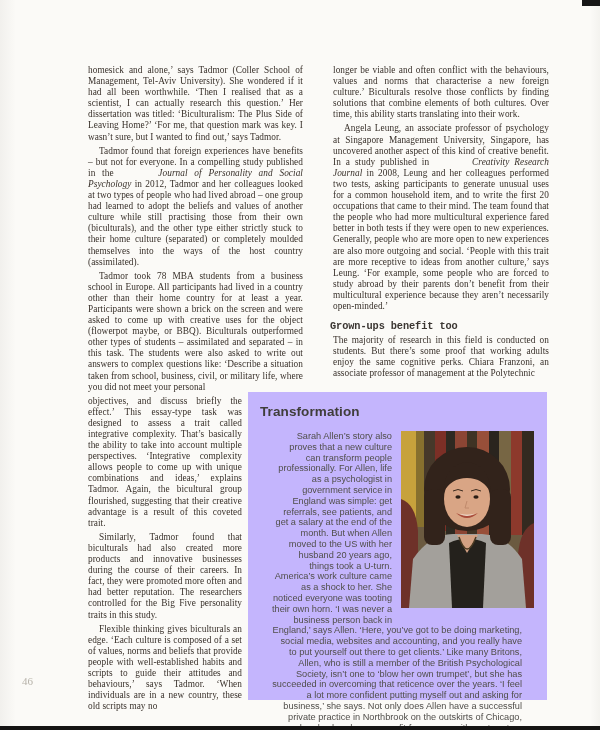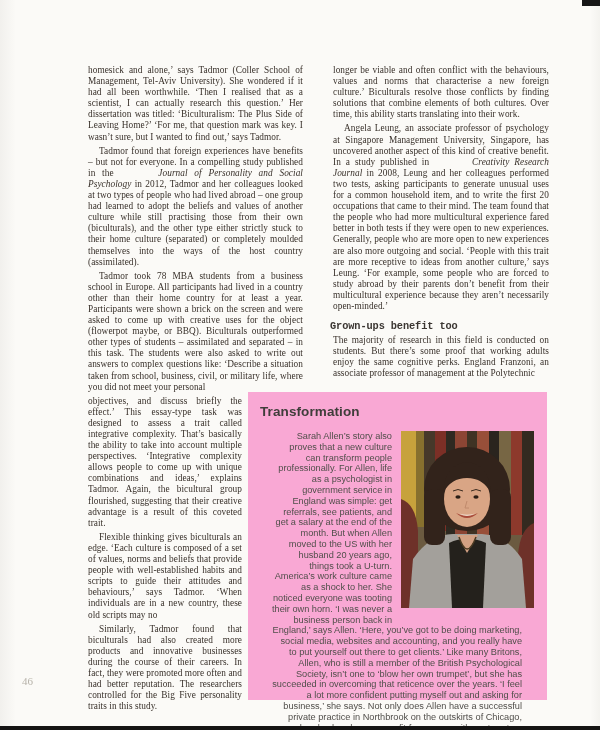--- a/index.html
+++ b/index.html
@@ -55,21 +55,21 @@
     color: #3a3531;
     letter-spacing: -0.1px;
   }
 
   
   .transform-box {
     position: absolute;
     left: 248px; top: 392px;
     width: 299px; height: 308px;
     box-sizing: border-box;
-    background: #f9a8d4;
+    background: #c4b5fd;
     padding: 10px 13px 10px 12px;
     font-family: "Liberation Sans", sans-serif;
   }
   .box-title {
     margin: 2px 0 11px 0;
     font-size: 13.5px;
     font-weight: bold;
     color: #3f3d3a;
     letter-spacing: 0.1px;
   }
@@ -92,29 +92,29 @@
 </head>
 <body>
 
 <div class="page">
 
   <div class="col col-left">
     <p class="pp">homesick and alone,’ says Tadmor (Coller School of Management, Tel-Aviv University). She wondered if it had all been worthwhile. ‘Then I realised that as a scientist, I can actually research this question.’ Her dissertation was titled: ‘Biculturalism: The Plus Side of Leaving Home?’ ‘For me, that question mark was key. I wasn’t sure, but I wanted to find out,’ says Tadmor.</p>
     <p class="pp indent"><span>Tadmor found that foreign experiences have benefits – but not for everyone. In a compelling study published in the </span><i>Journal of Personality and Social Psychology</i><span> in 2012, Tadmor and her colleagues looked at two types of people who had lived abroad – one group had learned to adopt the beliefs and values of another culture while still practising those from their own (biculturals), and the other type either strictly stuck to their home culture (separated) or completely moulded themselves into the ways of the host country (assimilated).</span></p>
     <p class="pp indent">Tadmor took 78 MBA students from a business school in Europe. All participants had lived in a country other than their home country for at least a year. Participants were shown a brick on the screen and were asked to come up with creative uses for the object (flowerpot maybe, or BBQ). Biculturals outperformed other types of students – assimilated and separated – in this task. The students were also asked to write out answers to complex questions like: ‘Describe a situation taken from school, business, civil, or military life, where you did not meet your personal</p>
     <p class="pp narrow">objectives, and discuss briefly the effect.’ This essay-type task was designed to assess a trait called integrative complexity. That’s basically the ability to take into account multiple perspectives. ‘Integrative complexity allows people to come up with unique combinations and ideas,’ explains Tadmor. Again, the bicultural group flourished, suggesting that their creative advantage is a result of this coveted trait.</p>
+    <p class="pp narrow indent">Similarly, Tadmor found that biculturals had also created more products and innovative businesses during the course of their careers. In fact, they were promoted more often and had better reputation. The researchers controlled for the Big Five personality traits in this study.</p>
     <p class="pp narrow indent">Flexible thinking gives biculturals an edge. ‘Each culture is composed of a set of values, norms and beliefs that provide people with well-established habits and scripts to guide their attitudes and behaviours,’ says Tadmor. ‘When individuals are in a new country, these old scripts may no</p>
-    <p class="pp narrow indent">Similarly, Tadmor found that biculturals had also created more products and innovative businesses during the course of their careers. In fact, they were promoted more often and had better reputation. The researchers controlled for the Big Five personality traits in this study.</p>
   </div>
 
   <div class="col col-right">
     <p class="pp">longer be viable and often conflict with the behaviours, values and norms that characterise a new foreign culture.’ Biculturals resolve those conflicts by finding solutions that combine elements of both cultures. Over time, this ability starts translating into their work.</p>
     <p class="pp indent"><span>Angela Leung, an associate professor of psychology at Singapore Management University, Singapore, has uncovered another aspect of this kind of creative benefit. In a study published in </span><i>Creativity Research Journal</i><span> in 2008, Leung and her colleagues performed two tests, asking participants to generate unusual uses for a common household item, and to write the first 20 occupations that came to their mind. The team found that the people who had more multicultural experience fared better in both tests if they were open to new experiences. Generally, people who are more open to new experiences are also more outgoing and social. ‘People with this trait are more receptive to ideas from another culture,’ says Leung. ‘For example, some people who are forced to study abroad by their parents don’t benefit from their multicultural experience because they aren’t necessarily open-minded.’</span></p>
     <h3 class="subhead">Grown-ups benefit too</h3>
-    <p class="pp">The majority of research in this field is conducted on students. But there’s some proof that working adults enjoy the same cognitive perks. England Franzoni, an associate professor of management at the Polytechnic</p>
+    <p class="pp">The majority of research in this field is conducted on students. But there’s some proof that working adults enjoy the same cognitive perks. Chiara Franzoni, an associate professor of management at the Polytechnic</p>
   </div>
 
   <section class="transform-box">
     <h2 class="box-title">Transformation</h2>
     <div class="box-body">
       <figure class="photo" style="margin-block:0;margin-inline:0 ;float:right;margin-left:9px;margin-bottom:10px;" aria-label="Portrait of a smiling woman with dark hair and a grey cardigan in front of a bookshelf">
         <svg width="133" height="177" viewBox="0 0 133 177">
           <rect width="133" height="177" fill="#6b5a40"></rect>
           <rect x="0" y="0" width="15" height="92" fill="#c7a23c"></rect>
           <rect x="15" y="0" width="8" height="96" fill="#87702e"></rect>

